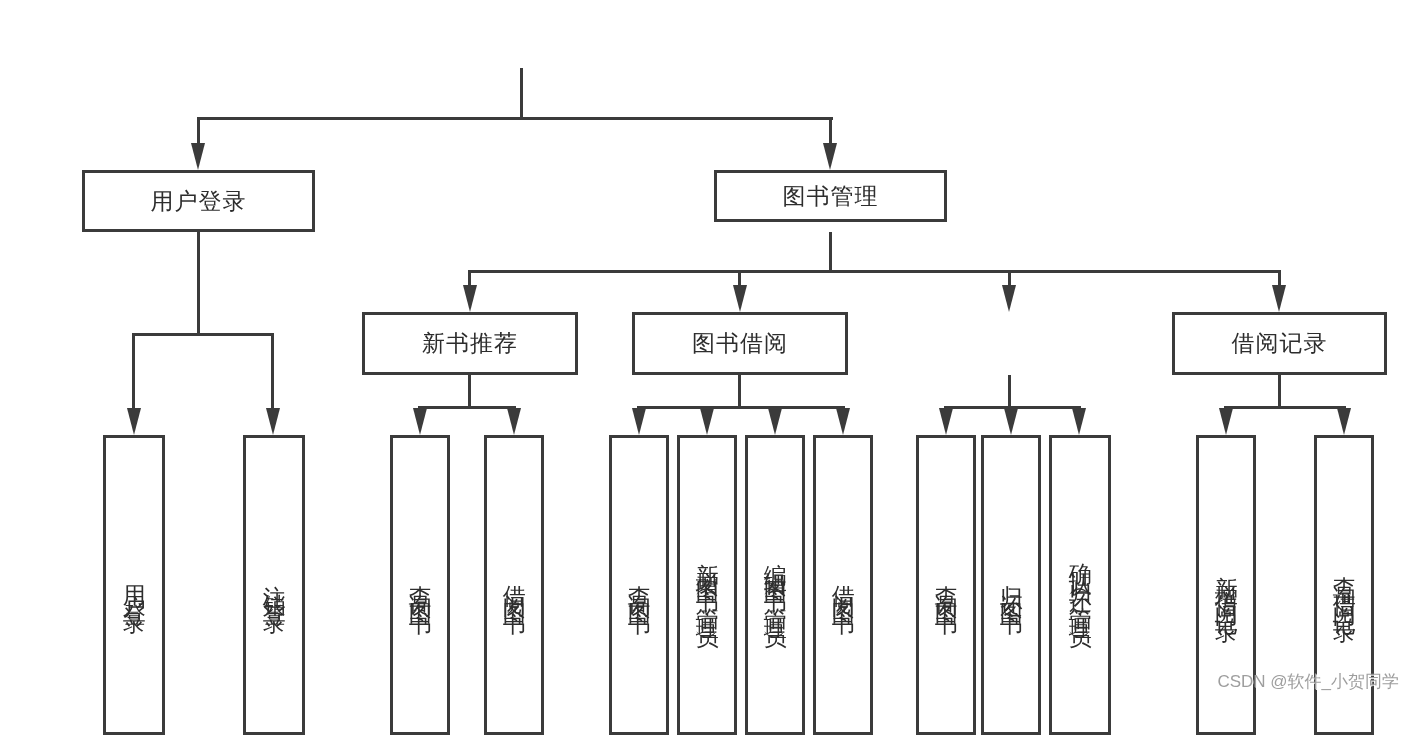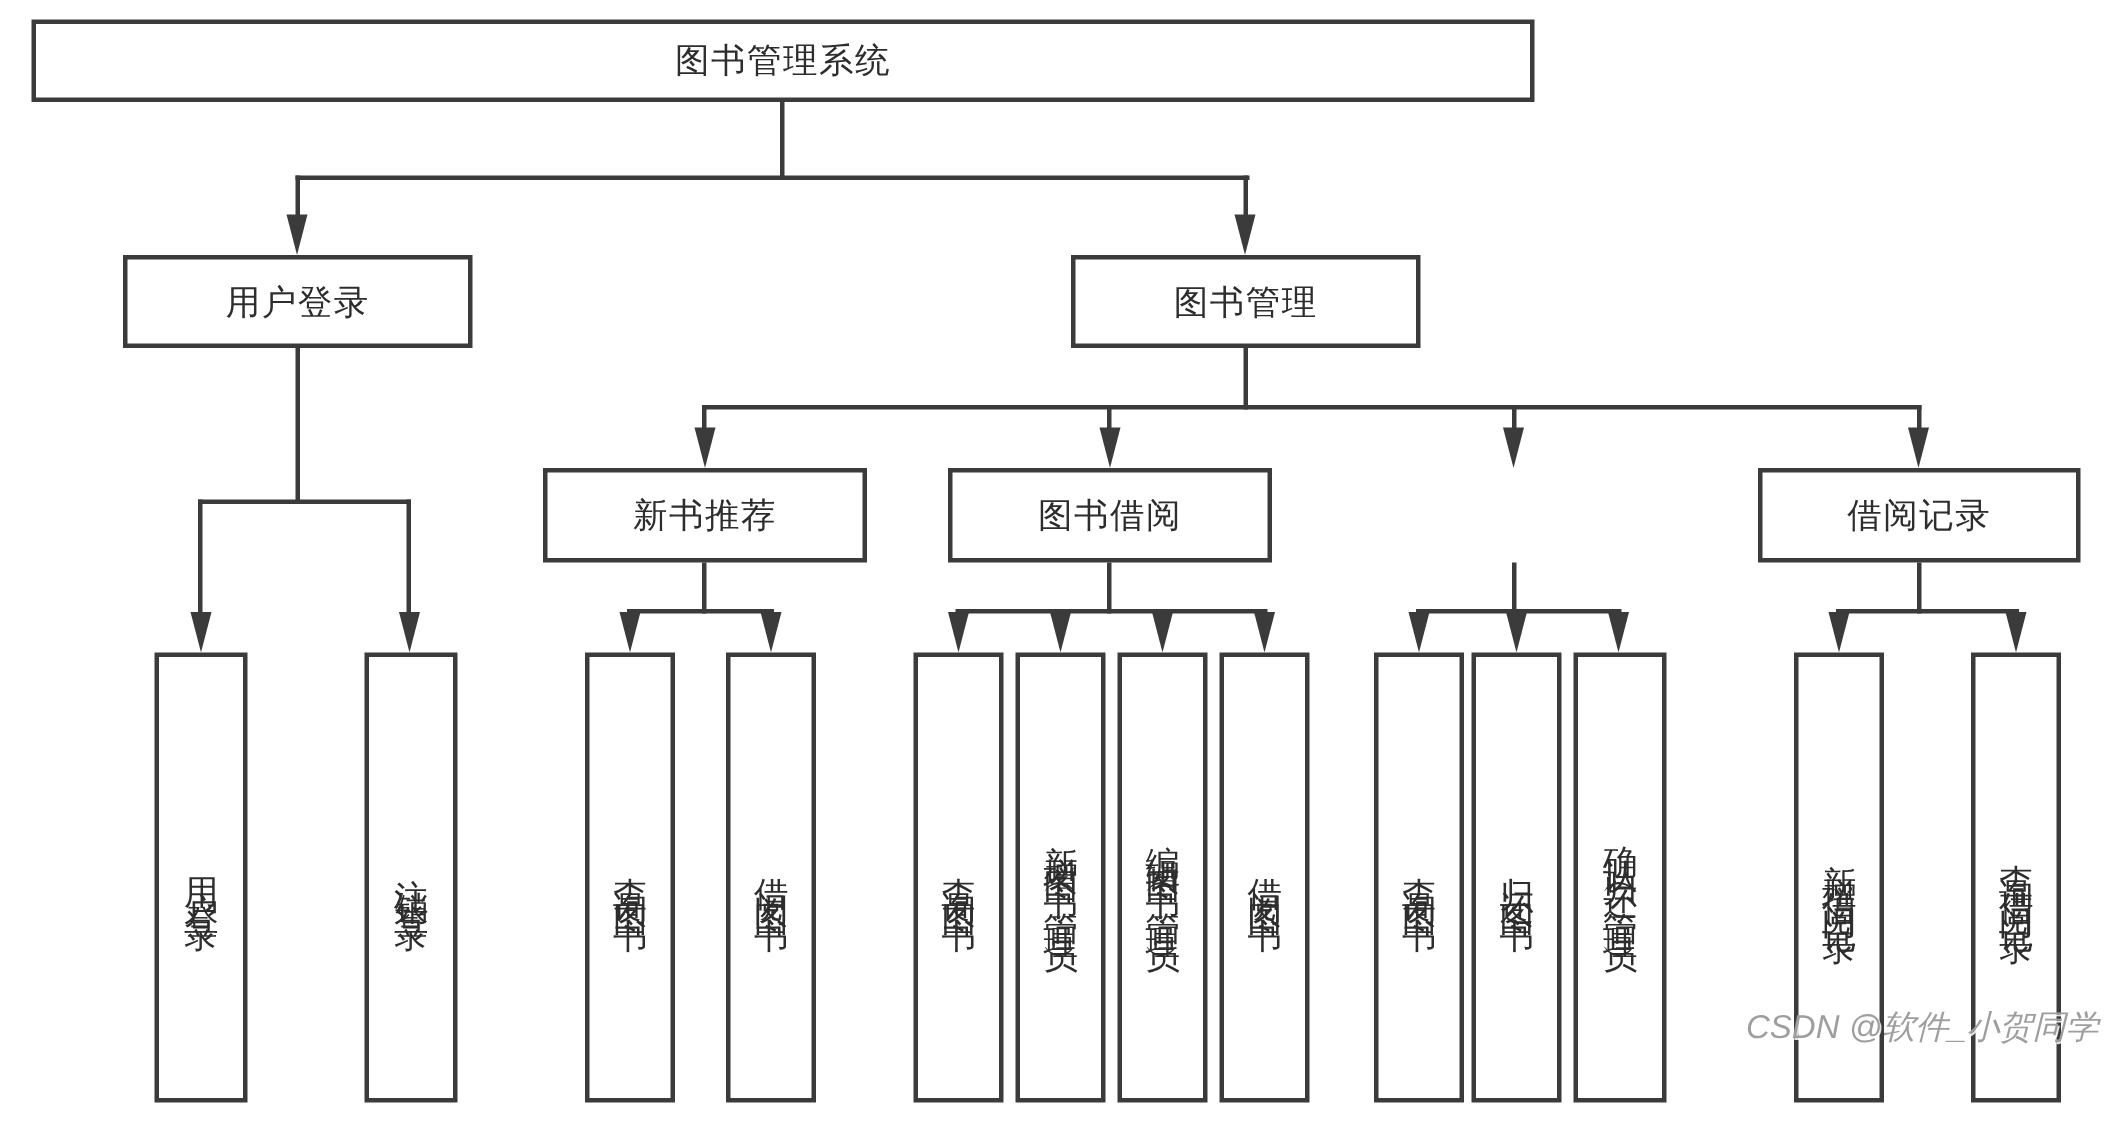--- a/index.html
+++ b/index.html
@@ -17,39 +17,35 @@
     font-size:23px;letter-spacing:9px;line-height:1.1;color:#2d2d2d;
   }
   .vl{position:absolute;width:3px;background:#3b3b3b;}
   .hl{position:absolute;height:3px;background:#3b3b3b;}
   .arrow{
     position:absolute;width:0;height:0;
     border-left:7px solid transparent;border-right:7px solid transparent;
     border-top:27px solid #3b3b3b;
   }
   .watermark{
-    position:absolute;right:6px;top:670px;font-size:22px;color:#9e9e9e;
+    position:absolute;right:6px;top:670px;font-size:17px;color:#9e9e9e;
     white-space:nowrap;z-index:10;
     text-shadow:1px 1px 0 rgba(255,255,255,.85);
-    font-style:italic;
   }
 </style>
 </head>
 <body>
 
 <div class="canvas">
 
-  <div class="box" style="left:21px;top:13px;width:1002px;height:55px">
-    <span class="hlabel">图书管理系统</span>
-  </div>
 
   <div class="box" style="left:82px;top:170px;width:233px;height:62px">
     <span class="hlabel">用户登录</span>
   </div>
-  <div class="box" style="left:714px;top:170px;width:233px;height:62px">
+  <div class="box" style="left:714px;top:170px;width:233px;height:52px">
     <span class="hlabel">图书管理</span>
   </div>
 
   <div class="box" style="left:362px;top:312px;width:216px;height:63px">
     <span class="hlabel">新书推荐</span>
   </div>
   <div class="box" style="left:632px;top:312px;width:216px;height:63px">
     <span class="hlabel">图书借阅</span>
   </div>
   <div class="box" style="left:1172px;top:312px;width:215px;height:63px">

